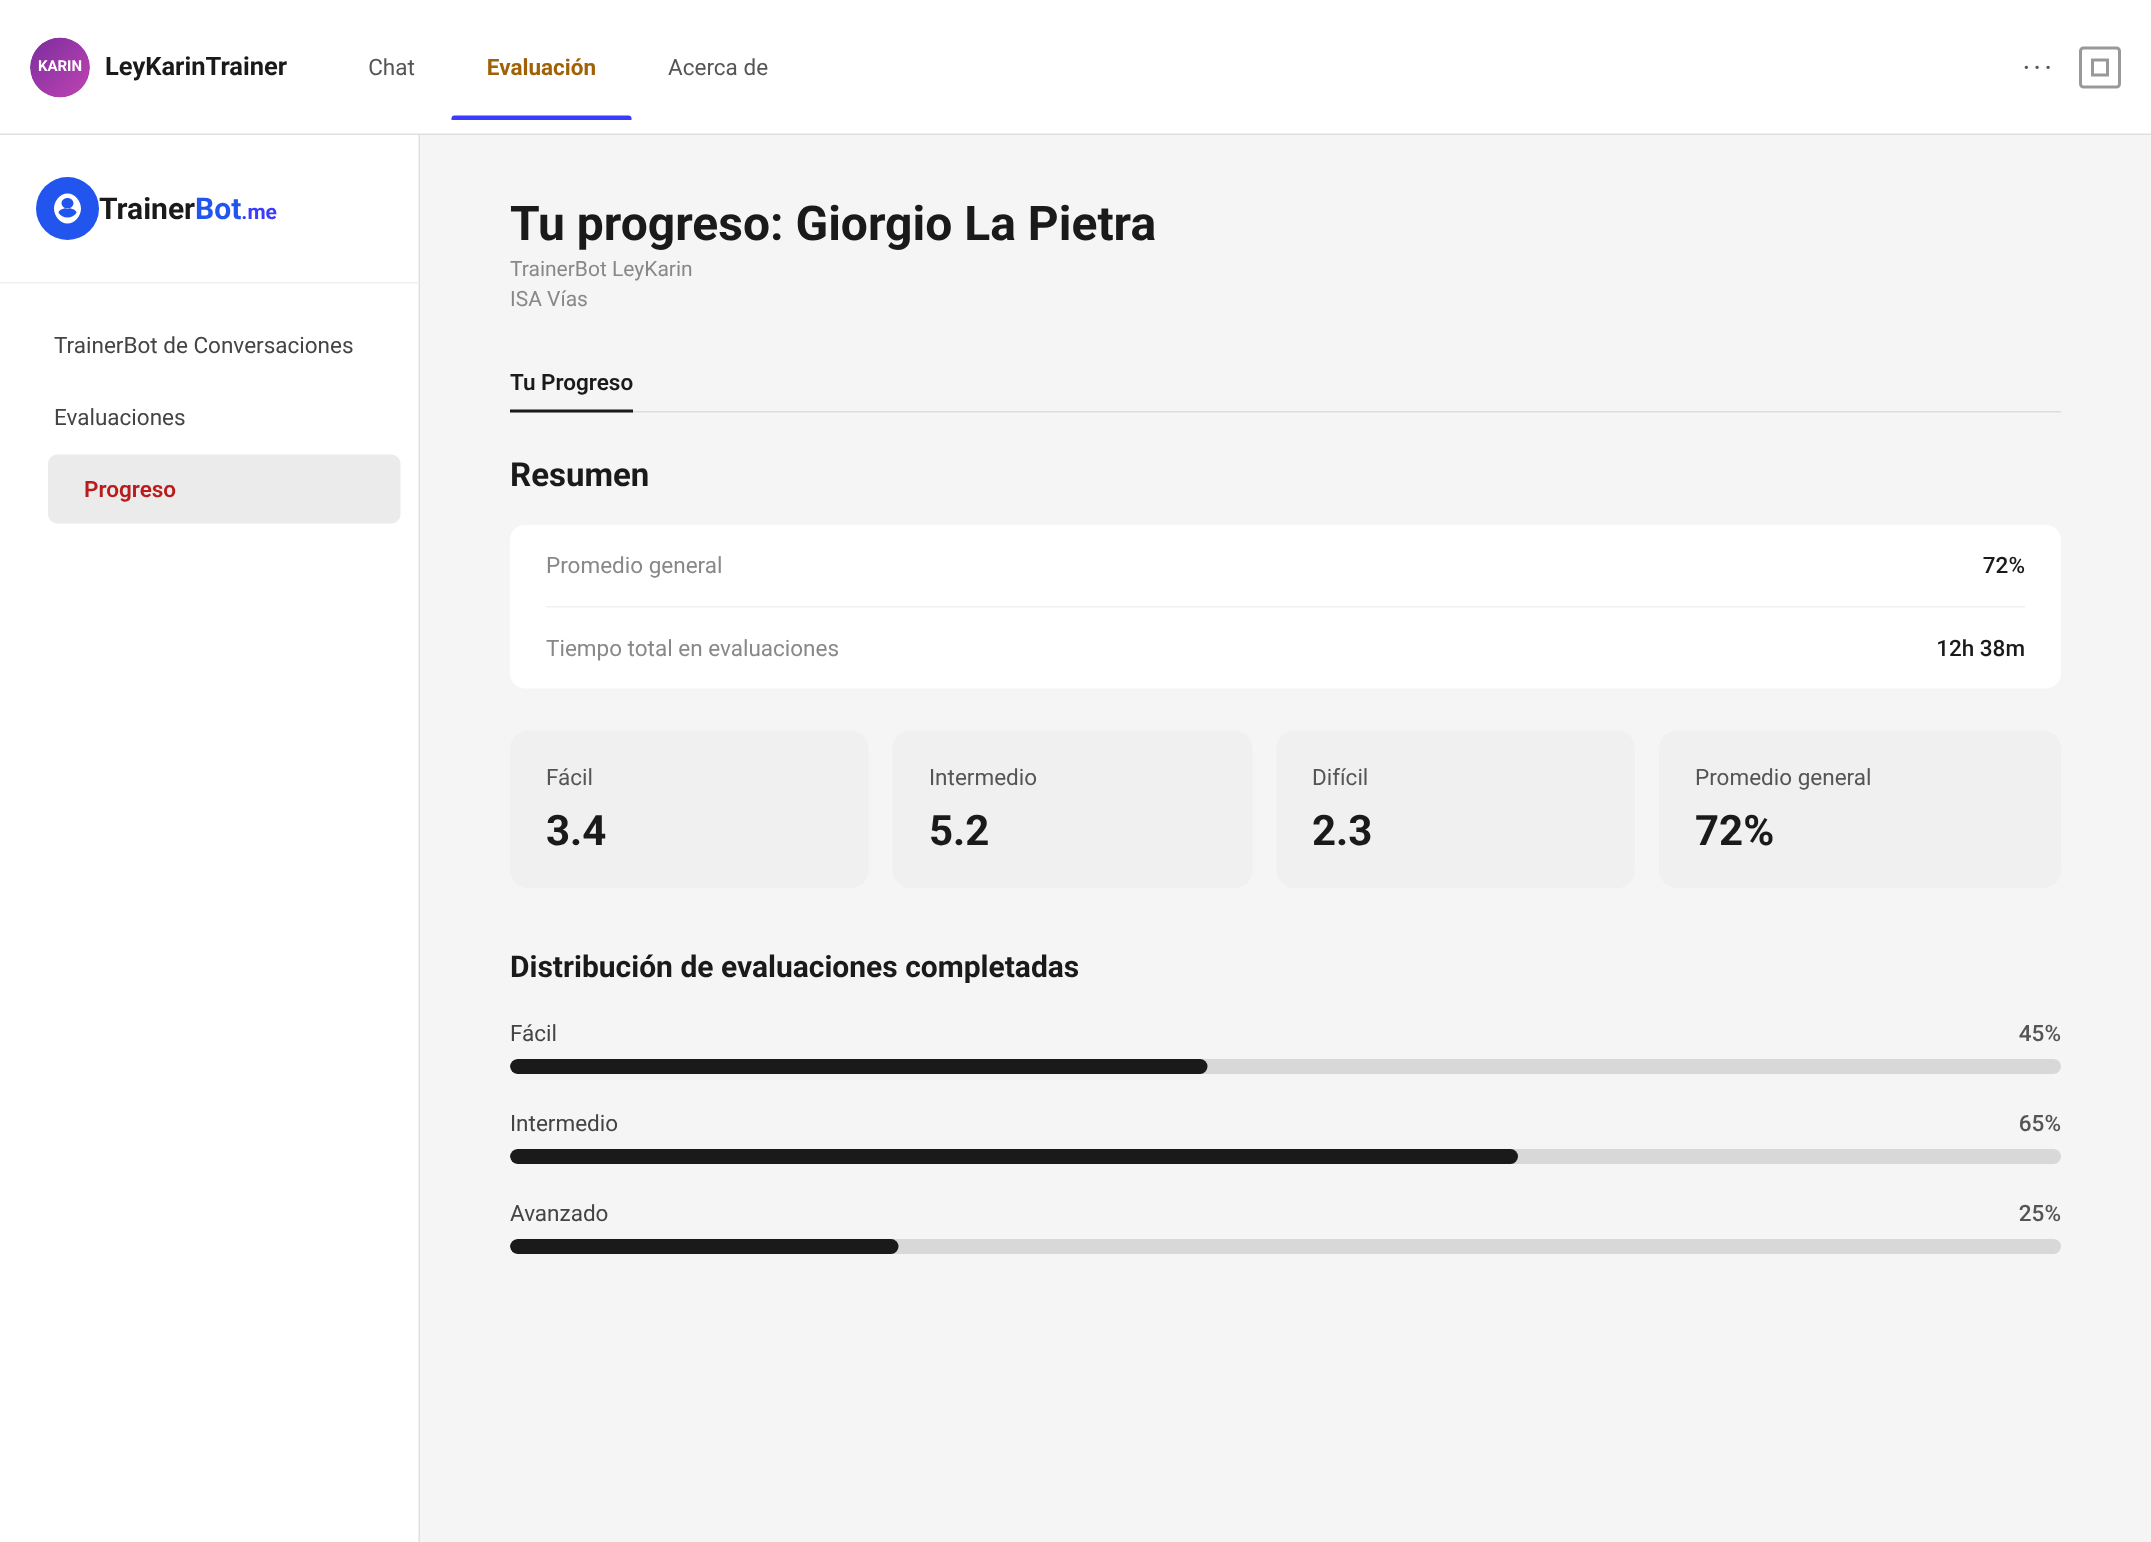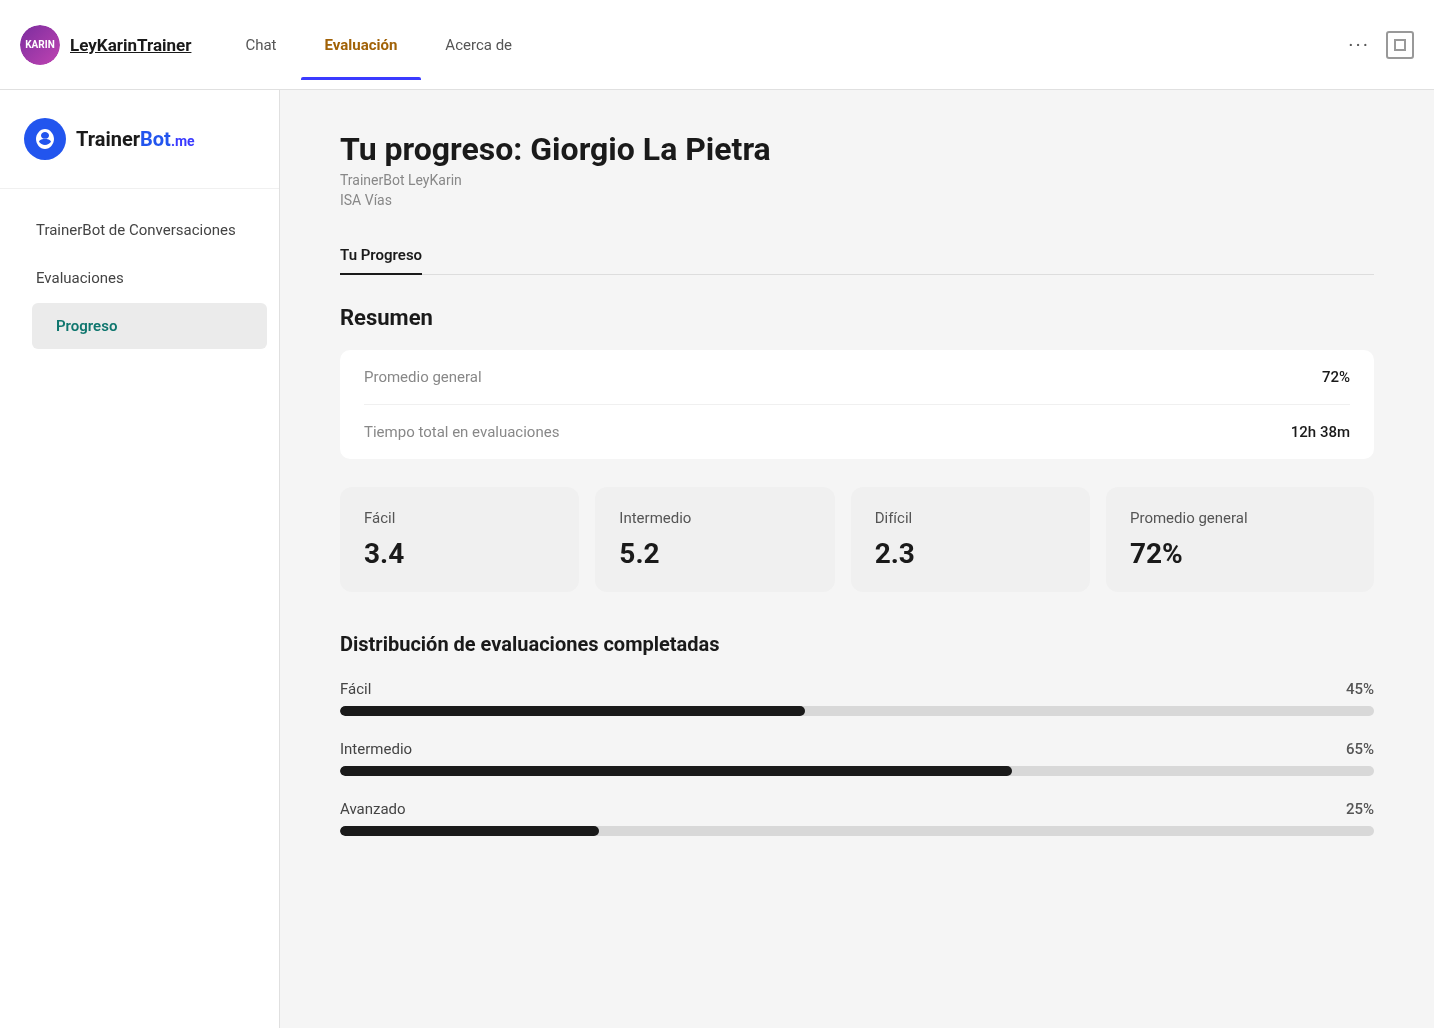--- a/index.html
+++ b/index.html
@@ -23,21 +23,21 @@
     }
     .nav-logo-icon {
       width: 40px; height: 40px; border-radius: 50%; overflow: hidden; position: relative;
     }
     .nav-logo-icon-inner {
       width: 40px; height: 40px; background: linear-gradient(135deg, #7b2d9e, #c044b2);
       border-radius: 50%; display: flex; align-items: center; justify-content: center;
     }
     .nav-logo-icon-inner span { color: #fff; font-size: 10px; font-weight: bold; }
     .nav-app-name {
-      font-size: 17px; font-weight: 700; color: #1a1a1a; text-decoration: underline;
+      font-size: 17px; font-weight: 700; color: #1a1a1a;
     }
     .nav-tabs {
       display: flex;
       align-items: center;
       gap: 0;
       flex: 1;
     }
     .nav-tab {
       padding: 0 24px;
       height: 71px;
@@ -80,21 +80,21 @@
 
     
     .sidebar {
       width: 280px;
       background: #ffffff;
       border-right: 1px solid #e0e0e0;
       padding: 28px 0 0 0;
       flex-shrink: 0;
     }
     .sidebar-logo {
-      display: flex; align-items: center; gap: 10px;
+      display: flex; align-items: center; gap: 0;
       padding: 0 24px 28px 24px;
       border-bottom: 1px solid #f0f0f0;
     }
     .sidebar-logo-icon {
       width: 42px; height: 42px; background: #2255ee; border-radius: 50%;
       display: flex; align-items: center; justify-content: center;
     }
     .sidebar-logo-icon svg { width: 24px; height: 24px; fill: white; }
     .sidebar-logo-text {
       font-size: 20px; font-weight: 700;
@@ -108,21 +108,21 @@
       padding: 14px 24px;
       font-size: 15px;
       color: #444;
       cursor: pointer;
       border-radius: 6px;
       margin: 2px 12px;
     }
     .sidebar-item.active {
       background: #ebebeb;
       font-weight: 600;
-      color: #0f766e;
+      color: #b91c1c;
       margin-left: 32px;
     }
 
     
     .main-content {
       flex: 1;
       background: #f5f5f5;
       overflow-y: auto;
       padding: 40px 60px;
     }

